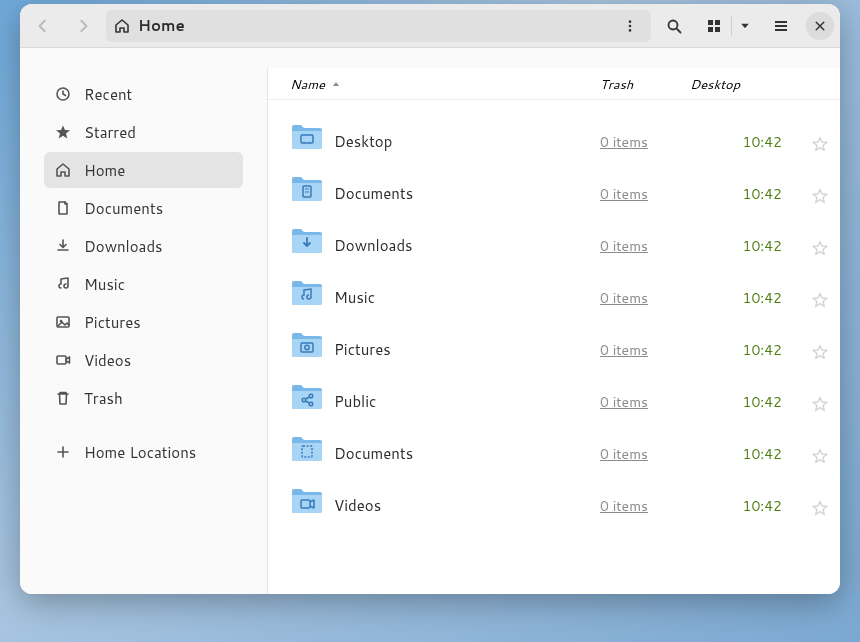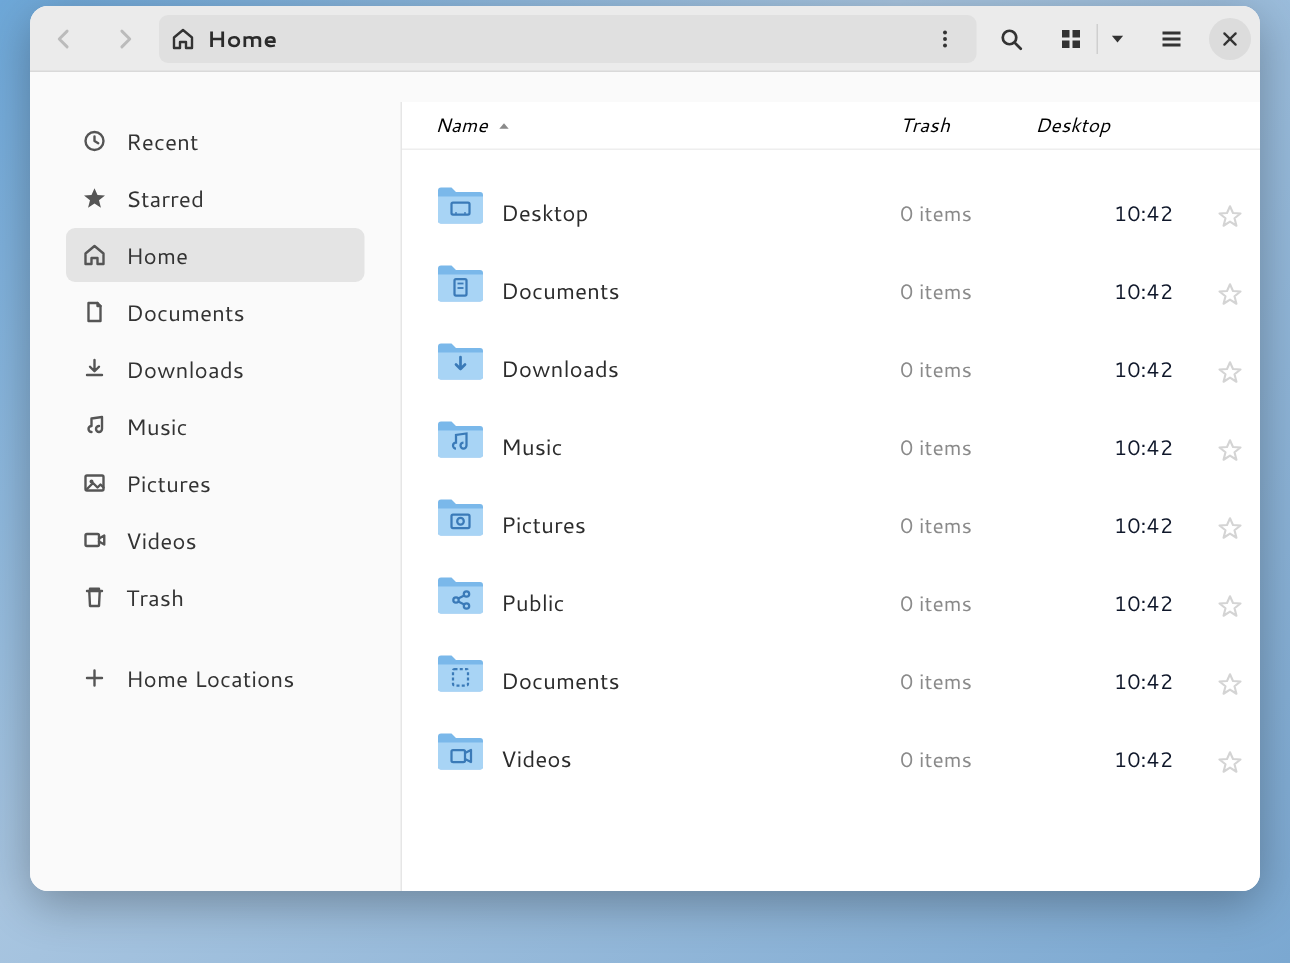--- a/index.html
+++ b/index.html
@@ -55,22 +55,22 @@
   .col-size { width: 90px; }
   .col-mod  { width: 110px; }
   .col-star { width: 40px; }
   .rows { flex: 1; overflow: auto; }
   .row {
     height: 52px; display: flex; align-items: flex-end; padding-left: 22px;
     font-size: 15px; color: #2c2c2c; cursor: pointer;
   }
   .row .ficon { width: 34px; height: 30px; margin-right: 10px; }
   .row .fname { flex: 1; }
-  .row .fsize { width: 90px; color: #8a8a8a; font-size: 14px; }
-  .row .fmod  { width: 110px; color: #0f172a; font-size: 14px; text-align: right; padding-right: 18px;}
+  .row .fsize { width: 90px; color: #8a8a8a; font-size: 14px; text-decoration: underline; }
+  .row .fmod  { width: 110px; color: #4d7c0f; font-size: 14px; text-align: right; padding-right: 18px;}
   .row .fstar { width: 40px; color: #d4d4d4; display:flex; align-items:center; justify-content:center;}
   svg { display:block; }
 </style>
 </head>
 <body>
 
 <div class="window">
 
   <div class="headerbar">
     <div class="hbtn dim">

